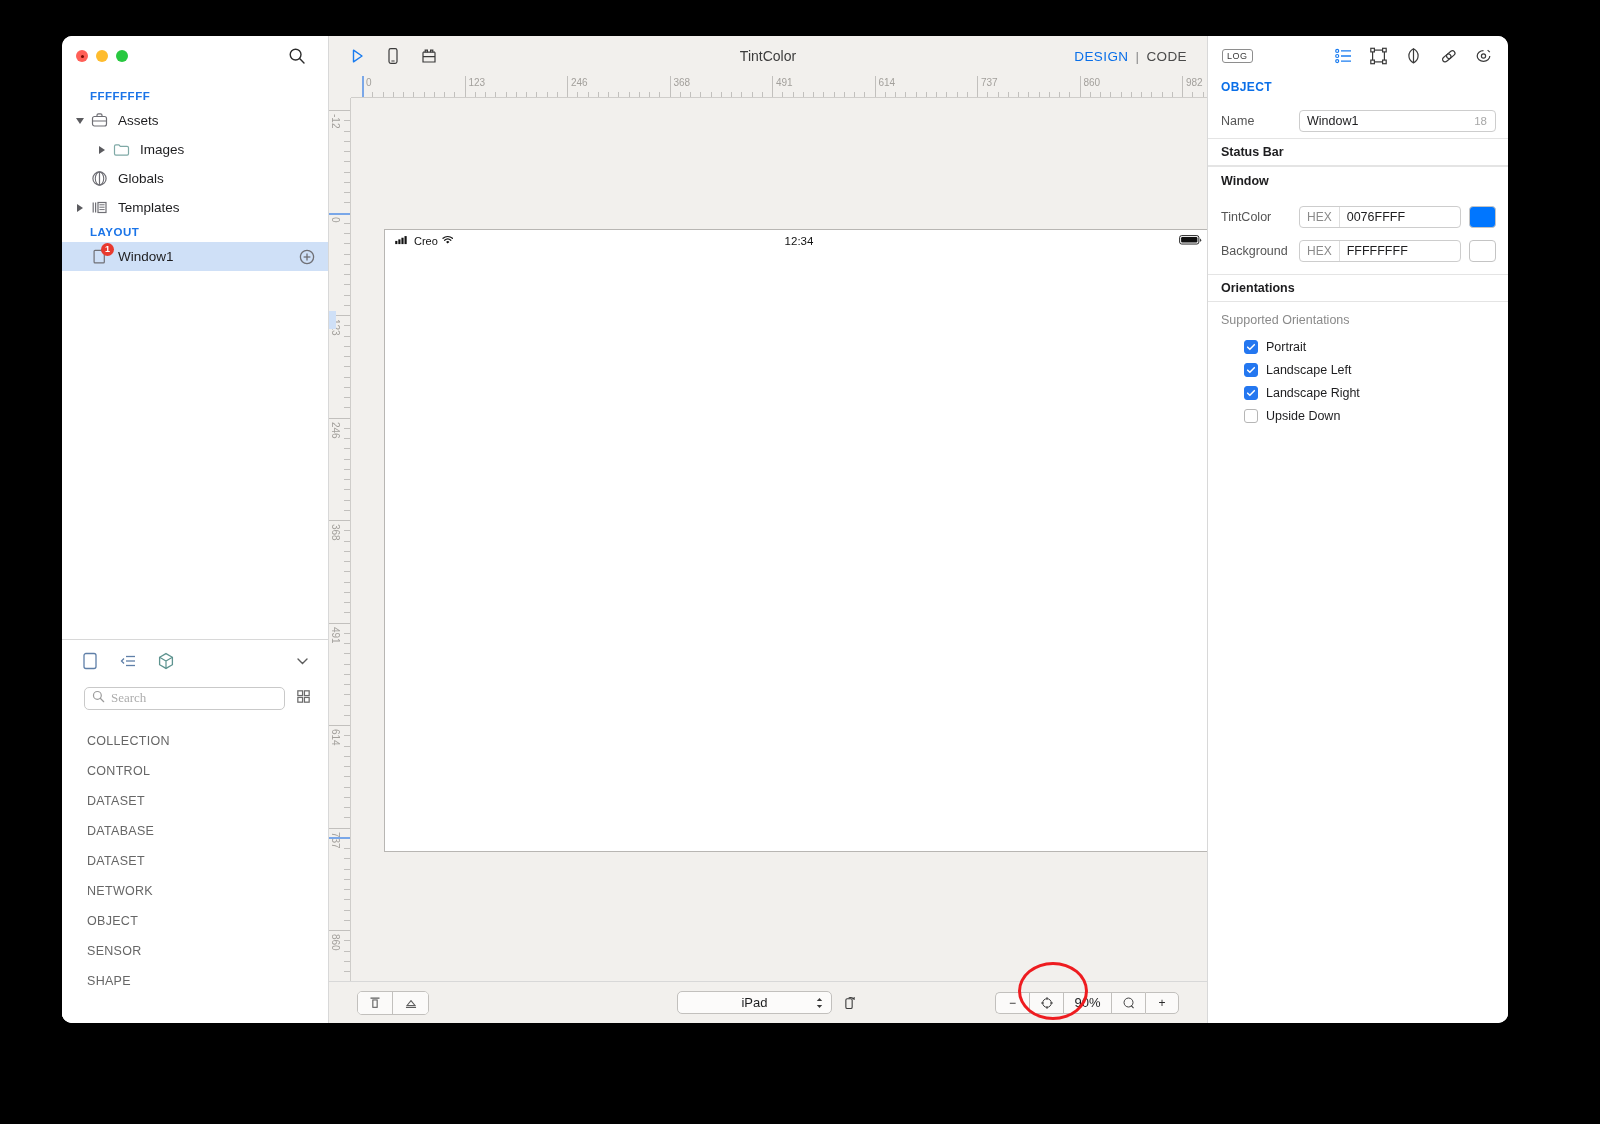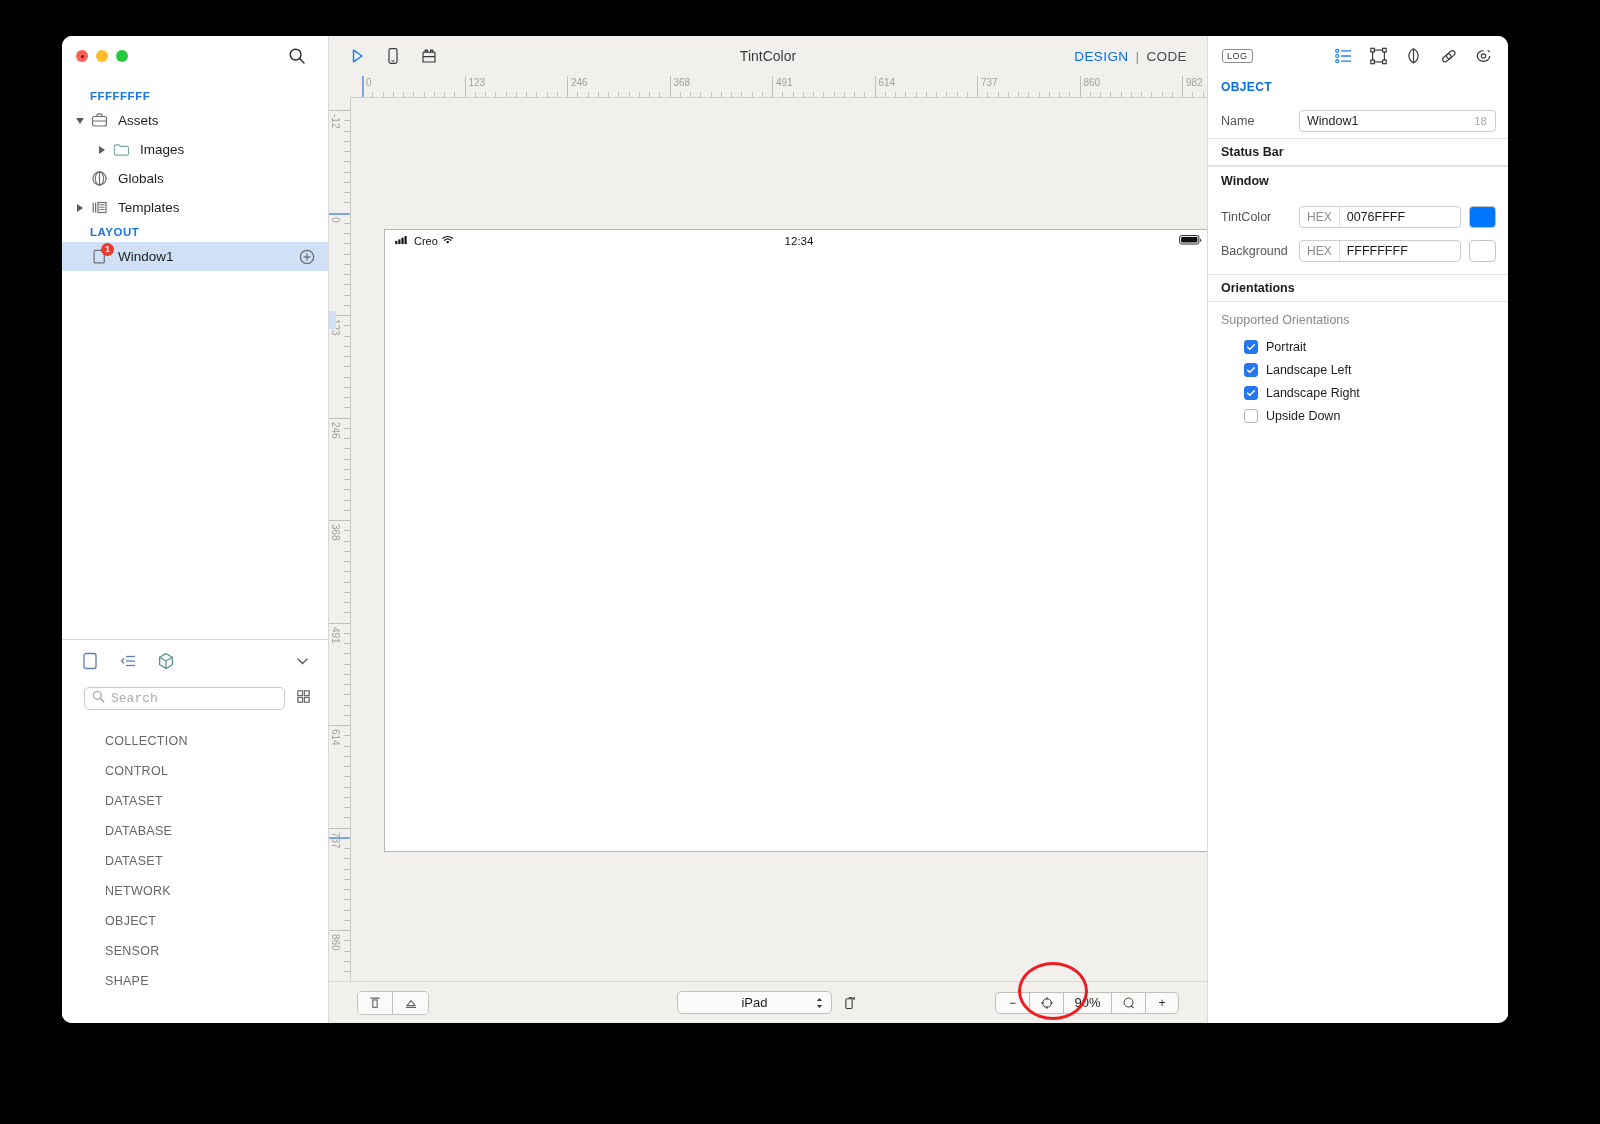--- a/index.html
+++ b/index.html
@@ -118,28 +118,28 @@
     display: flex; align-items: center; gap: 10px;
     padding: 0 16px 0 22px; height: 32px;
   }
   #library-search {
     flex: 1; height: 23px; border: 1px solid #c9c9c9;
     border-radius: 5px; display: flex; align-items: center;
     padding: 0 7px; gap: 6px; background: #fff;
   }
   #library-search input {
     border: none; outline: none; font-size: 13px;
-    font-family: Liberation Mono, monospace;
+    font-family: Liberation Serif, serif;
     color: #0f172a; background: transparent; width: 100%;
   }
   #library-search input::placeholder { color: #adadad; }
   #library-list { padding-top: 12px; overflow: hidden; }
   .lib-item {
     font-size: 12.5px; color: #666; letter-spacing: .3px;
-    height: 30px; display: flex; align-items: center; padding-left: 43px;
+    height: 30px; display: flex; align-items: center; padding-left: 25px;
     cursor: pointer;
     text-align: right;
   }
 
   
   #center {
     flex: 1; display: flex; flex-direction: column;
     background: #f2f0ed; position: relative;
     border-right: 1px solid #d8d8d8;
   }

